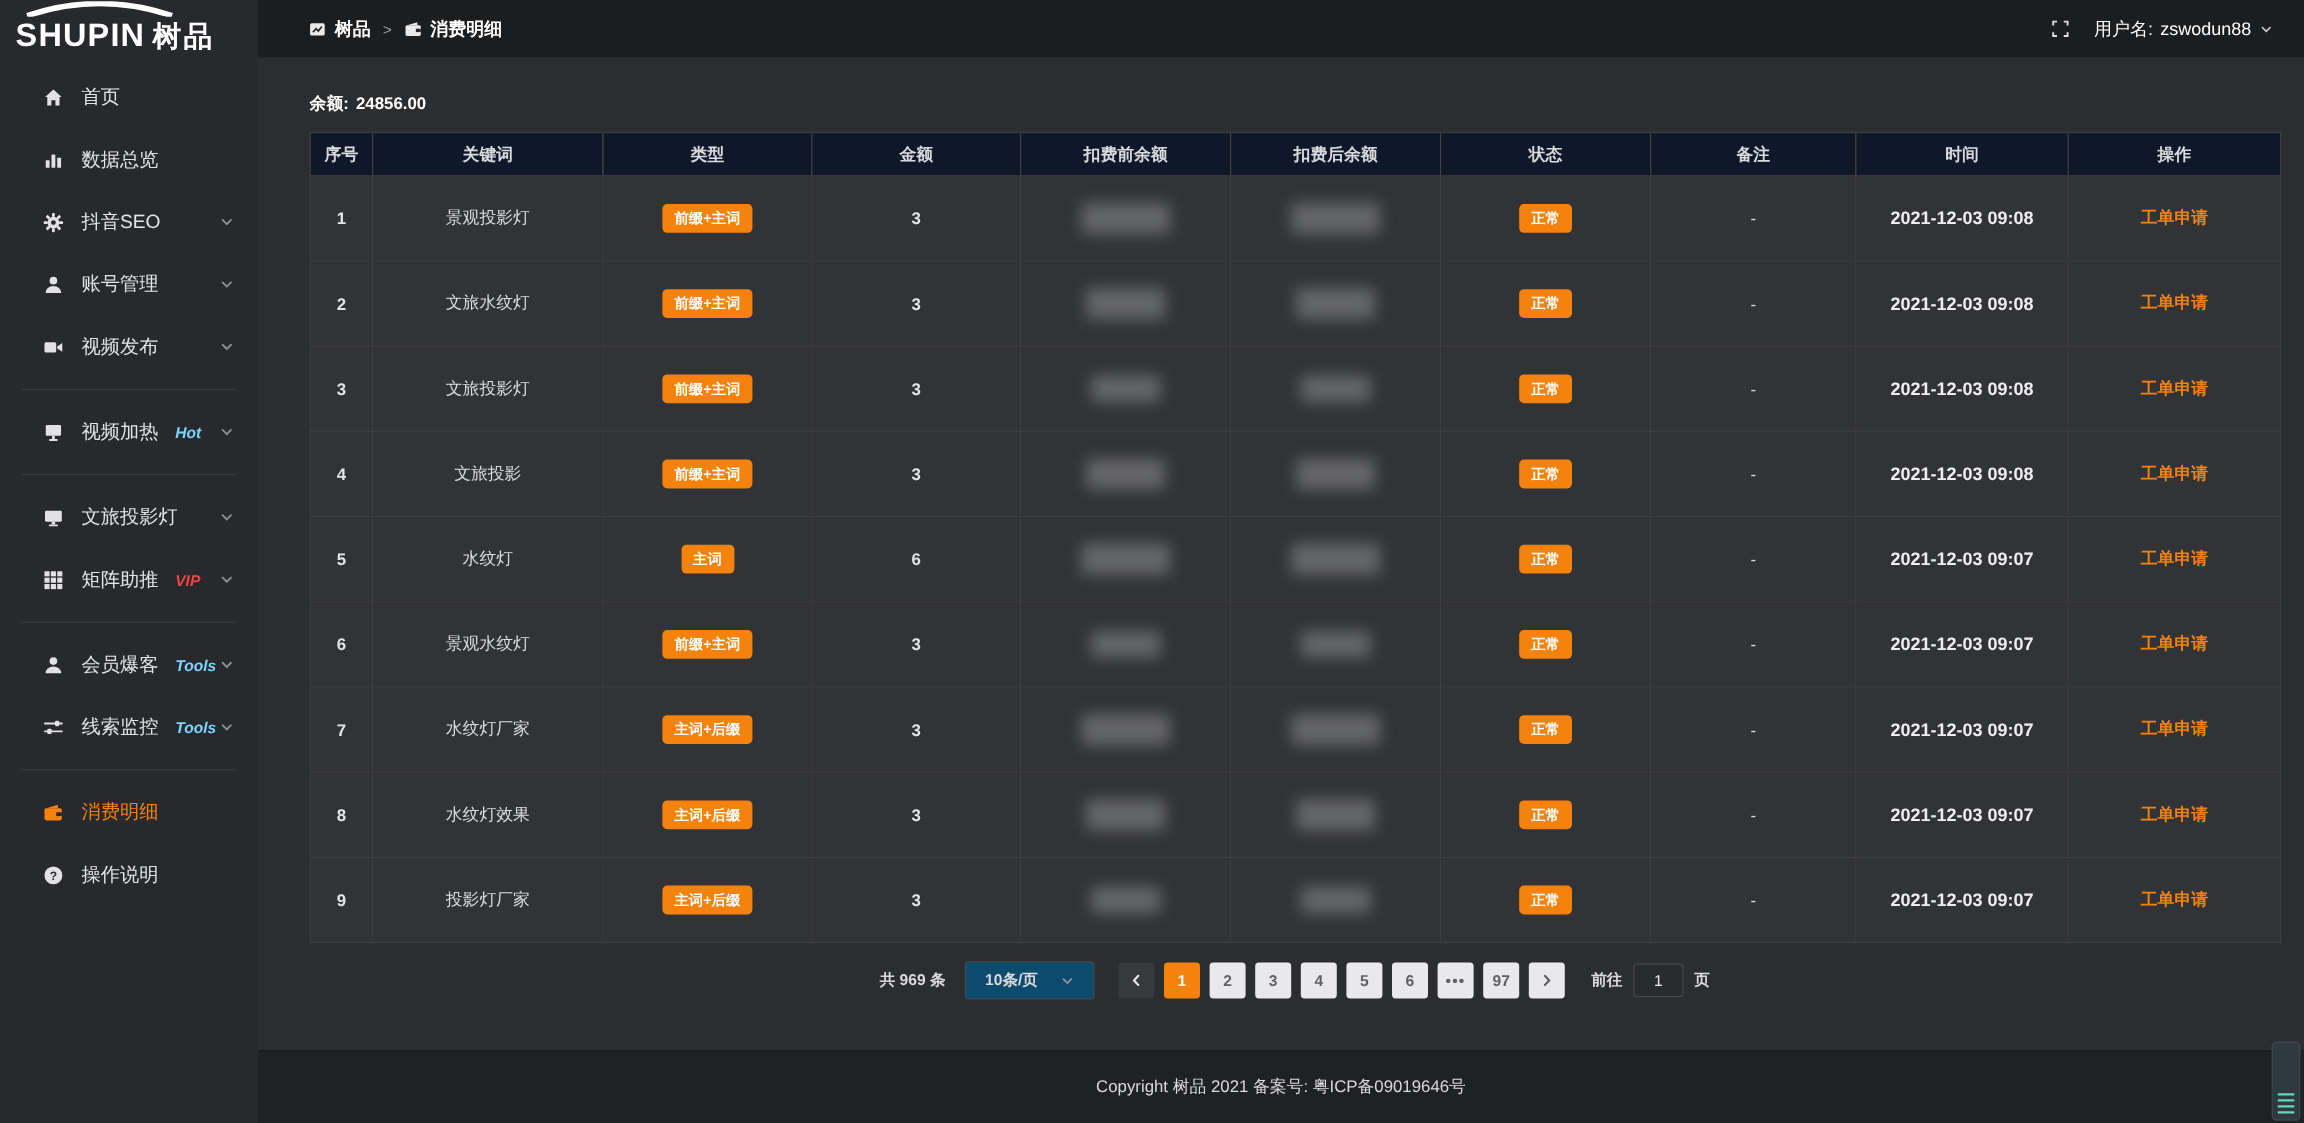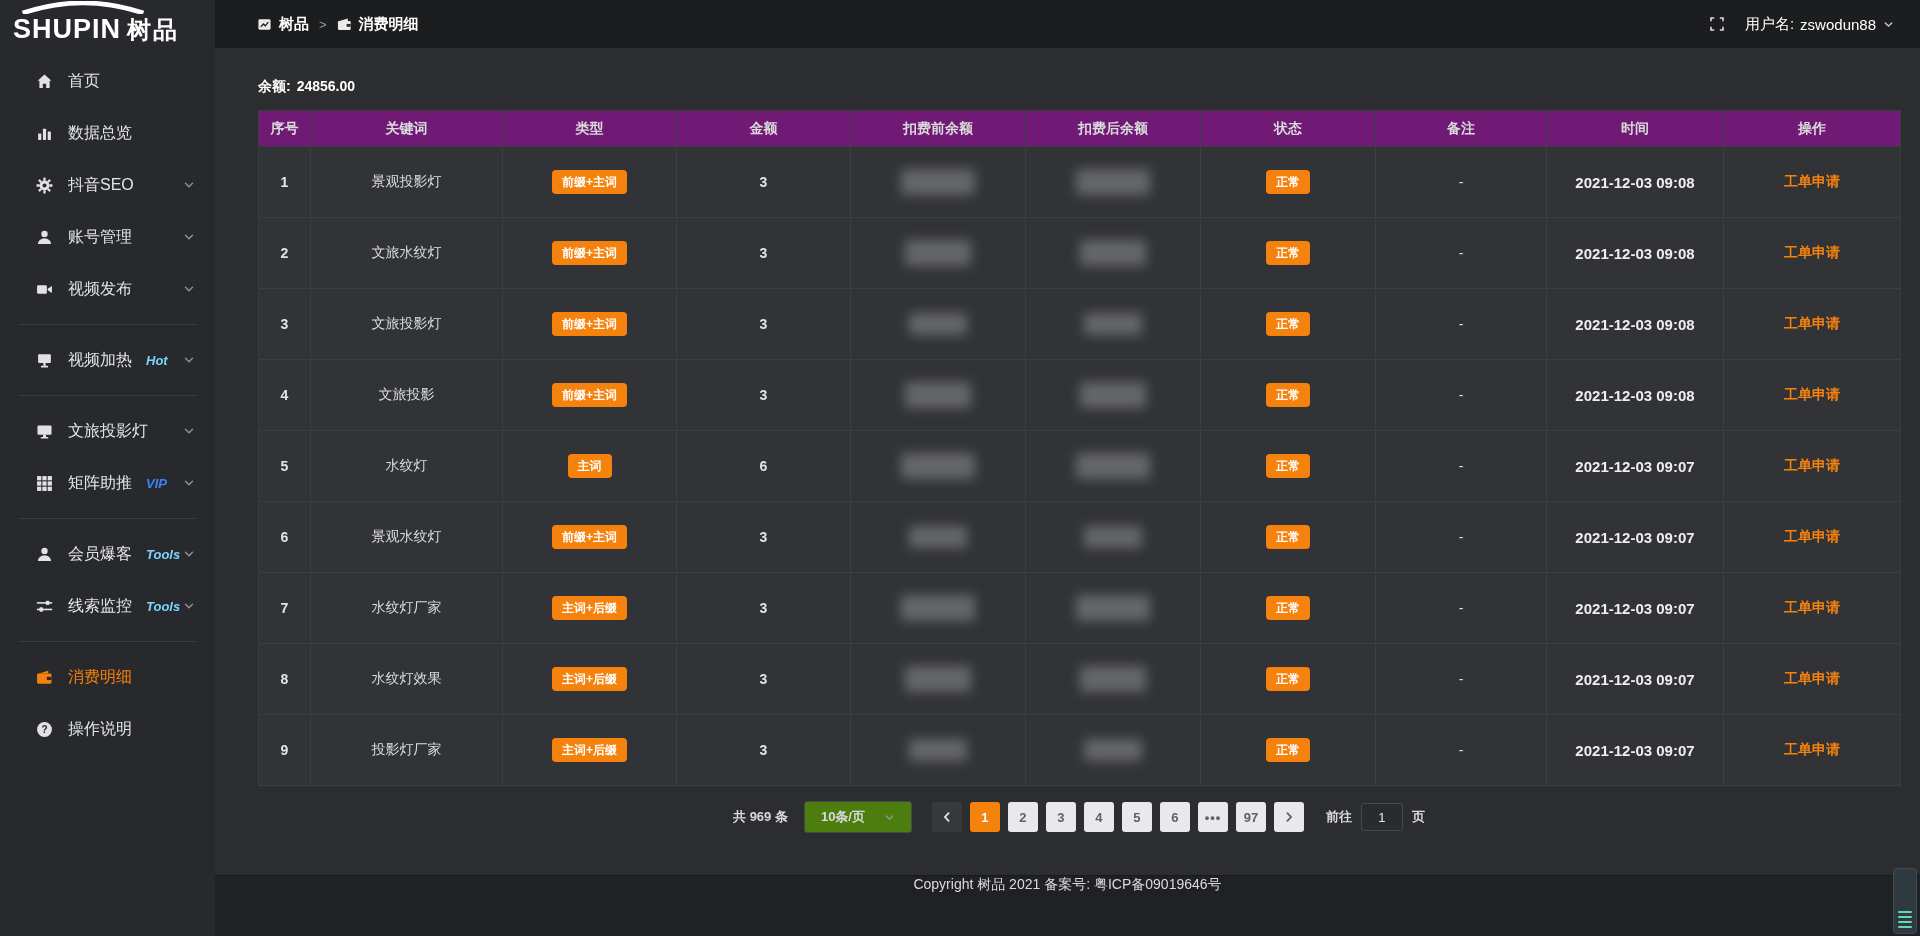--- a/index.html
+++ b/index.html
@@ -12,21 +12,21 @@
   .logo{position:relative;padding:1px 0 0 13px;color:#fff;height:48px;}
   .logo-arc{display:block;width:134px;height:13px;margin-left:3px;}
   .logo-text{font-size:27px;font-weight:bold;letter-spacing:1px;line-height:30px;white-space:nowrap;}
   .logo-cn{font-size:24px;margin-left:6px;letter-spacing:2px;}
   .sb-menu{margin-top:6px;}
   .sb-item{height:52px;display:flex;align-items:center;padding:0 20px 0 36px;color:#e3e4e6;
            cursor:pointer;font-size:16px;}
   .sb-icon{width:17px;height:17px;margin-right:15px;color:#e2e2e4;flex:none;}
   .sb-tag{font-style:italic;font-weight:bold;font-size:13px;margin-left:14px;}
   .tag-red{color:#7dd3fc;}
-  .tag-gold{color:#3b82f6;}
+  .tag-gold{color:#ef4444;}
   .sb-chevron{margin-left:auto;width:12px;height:12px;color:#909194;flex:none;}
   .sb-item.active{color:#f5820d;}
   .sb-item.active .sb-icon{color:#f5820d;}
   .sb-divider{border-top:1px solid #393a3d;margin:9px 18px;}
 
   
   .topbar{position:absolute;left:215px;top:0;right:0;height:48px;background:#1c1d1f;
           display:flex;align-items:center;padding:0 26px 0 42px;box-sizing:border-box;color:#fff;}
   .breadcrumb{display:flex;align-items:center;gap:10px;font-size:15px;font-weight:bold;}
   .crumb{display:inline-flex;align-items:center;gap:7px;cursor:pointer;}
@@ -37,56 +37,56 @@
   .user{display:inline-flex;align-items:center;gap:6px;cursor:pointer;white-space:nowrap;}
   .user .chev{width:11px;height:11px;color:#d0d0d2;margin-left:1px;}
 
   
   .main{position:absolute;left:215px;top:48px;right:0;bottom:60px;background:#2c2d2f;}
   .balance{margin:30px 0 0 43px;font-size:14px;color:#fff;font-weight:bold;}
   .balance b{margin-left:6px;}
   .table-wrap{margin:14px 0 0 43px;}
   table{border-collapse:collapse;table-layout:fixed;width:1642px;font-size:14px;}
   th,td{border:1px solid #3d3e41;text-align:center;overflow:hidden;padding:0;}
-  thead th{height:35px;background:#701a75;color:#d9dadc;font-weight:bold;}
+  thead th{height:35px;background:#0f172a;color:#d9dadc;font-weight:bold;}
   tbody td{height:70px;background:#323337;color:#dcdde0;}
   .c-index,.c-amount{font-weight:bold;color:#e4e5e7;}
   .c-time{font-weight:bold;color:#eeeef0;font-size:15px;margin-top:34px;}
   .badge{display:inline-block;background:#f5820d;color:#fff;font-size:12px;padding:6px 10px;
          border-radius:4px;font-weight:bold;line-height:1;}
   .blur{display:inline-block;width:66px;height:26px;background:#98999c;opacity:.5;
         filter:blur(6px);border-radius:2px;vertical-align:middle;}
   tbody tr:nth-child(odd) .blur{width:74px;}
   tbody tr:nth-child(3n) .blur{width:58px;height:22px;}
   .link{color:#f5820d;font-weight:bold;font-size:14px;cursor:pointer;text-decoration:none;}
 
   
   .pagination{width:1642px;margin:15px 0 0 43px;display:flex;align-items:center;justify-content:center;
               gap:8px;color:#dadadc;font-size:13px;}
   .pg-total{font-weight:bold;margin-right:8px;white-space:nowrap;}
   .pg-size{display:inline-flex;align-items:center;justify-content:center;gap:19px;width:106px;height:30px;
-           background:#4d7c0f;border:1px solid #47484b;border-radius:3px;cursor:pointer;font-weight:bold;}
+           background:#0c4a6e;border:1px solid #47484b;border-radius:3px;cursor:pointer;font-weight:bold;}
   .pg-size .chev{width:11px;height:11px;color:#98999c;}
   .pg-nav{width:30px;height:30px;border-radius:3px;display:inline-flex;align-items:center;
           justify-content:center;cursor:pointer;border:none;padding:0;}
   .pg-prev{background:#38393d;color:#e6e6e8;margin-left:12px;}
   .pg-next{background:#e9e9eb;color:#5f6165;}
   .pg-nav .icon{width:12px;height:12px;}
   .pg-pages{display:inline-flex;gap:8px;}
   .pg-btn{min-width:30px;height:30px;border:none;border-radius:3px;background:#e9e9eb;color:#5f6165;
           font-weight:bold;font-size:13px;cursor:pointer;font-family:inherit;padding:0 6px;}
   .pg-btn.active{background:#f5820d;color:#fff;}
   .pg-btn.dots{letter-spacing:1px;}
   .pg-goto{display:inline-flex;align-items:center;gap:9px;margin-left:14px;font-weight:bold;}
   .goto-input{width:42px;height:28px;background:#2a2b2e;border:1px solid #47484b;border-radius:3px;
               color:#e8e8ea;text-align:center;font-size:13px;font-family:inherit;box-sizing:border-box;}
 
   
   .footer{position:absolute;left:215px;right:0;bottom:0;height:60px;background:#202124;
-          border-top:1px solid #19191b;display:flex;align-items:flex-start;justify-content:center;
+          border-top:1px solid #19191b;display:flex;align-items:center;justify-content:center;
           color:#dbdbdd;font-size:14px;z-index:2;}
 
   
   .corner-widget{position:absolute;right:3px;bottom:2px;width:22px;height:64px;background:#2e3940;
                  border:1px solid #3d4b54;border-radius:4px;z-index:6;cursor:pointer;}
   .corner-widget .lines{position:absolute;left:4px;right:4px;bottom:5px;}
   .corner-widget .lines div{height:2px;background:#63d8b8;margin-top:3px;border-radius:1px;}
 </style>
 </head>
 <body>

